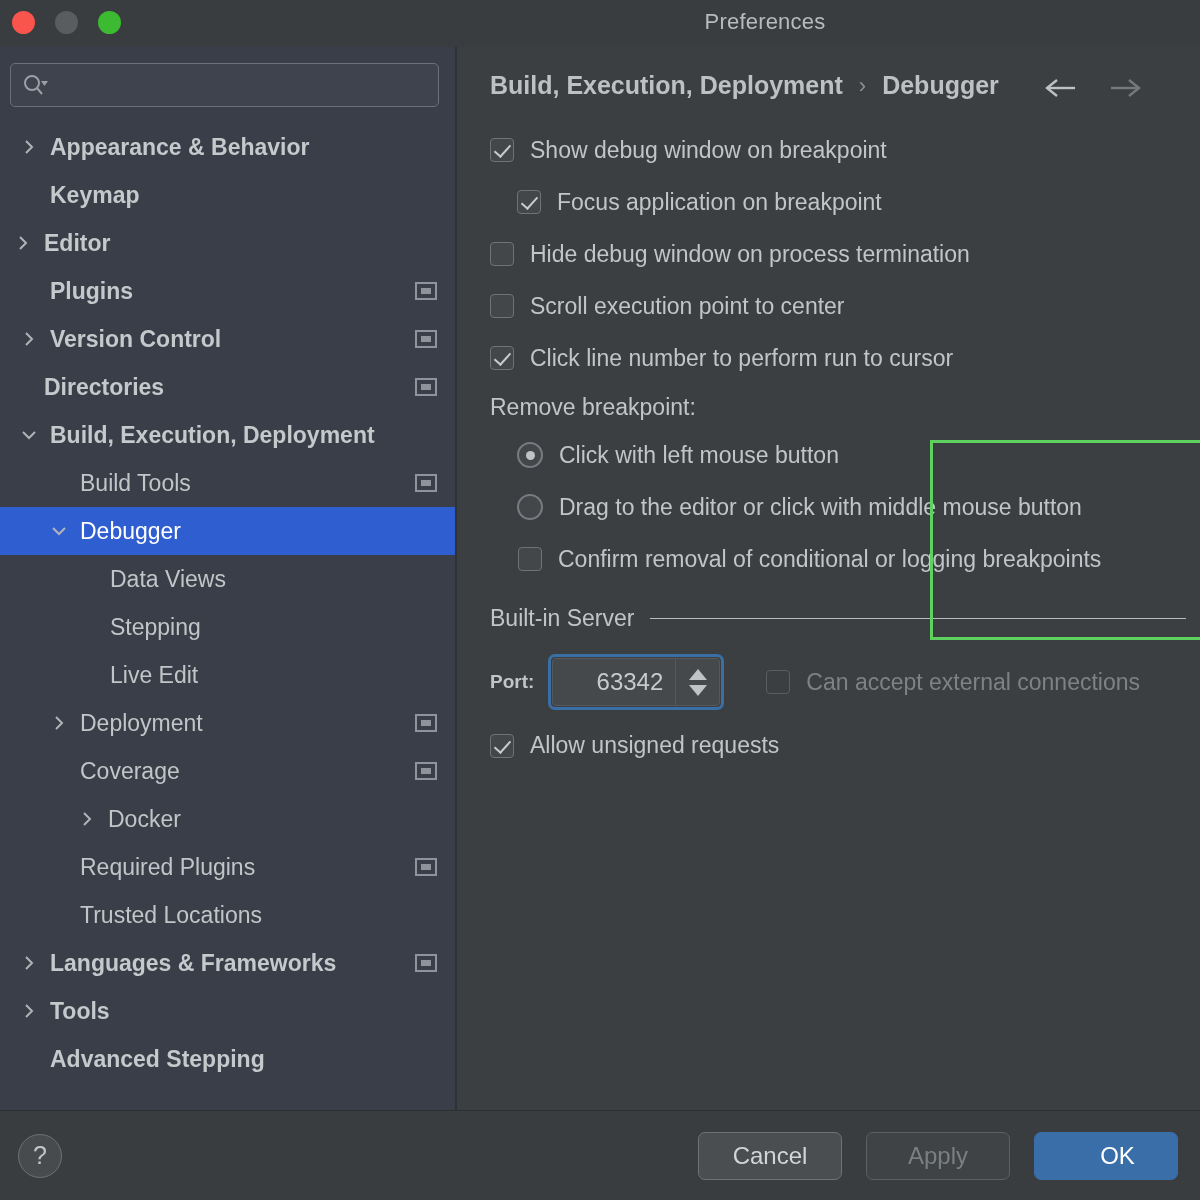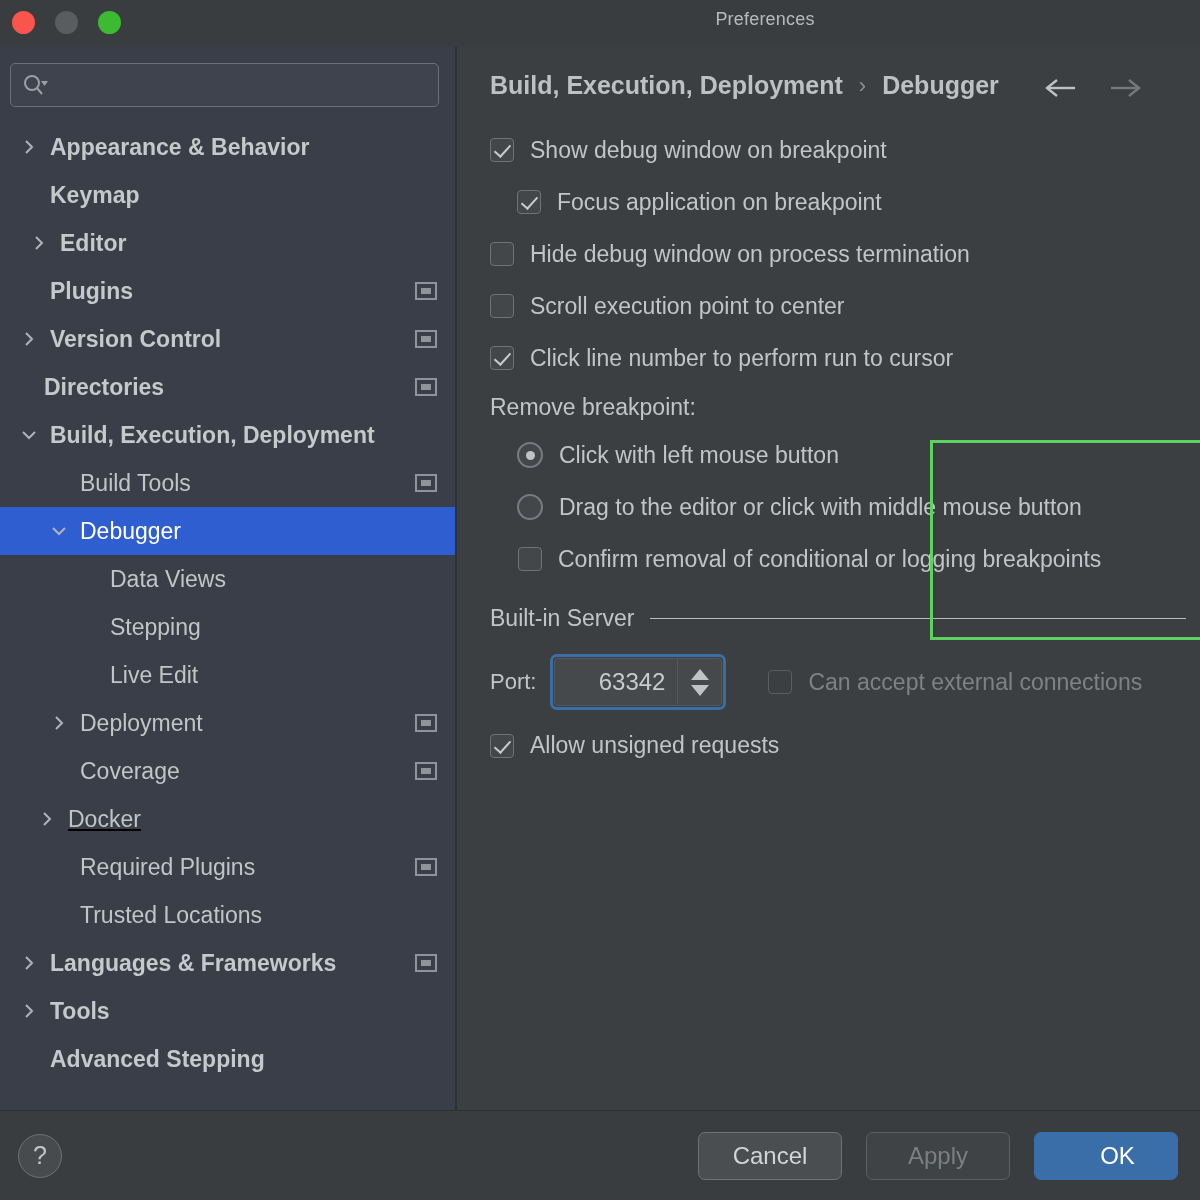--- a/index.html
+++ b/index.html
@@ -20,21 +20,21 @@
   }
   .traffic { position: absolute; left: 12px; top: 11px; display: flex; gap: 20px; }
   .light { width: 23px; height: 23px; border-radius: 50%; }
   .light.red { background: #f9554d; }
   .light.yellow { background: #5a5d5f; }
   .light.green { background: #3cbb32; }
 
   .win-title {
     position: absolute; left: 0; right: 0; top: 9px;
     text-align: center;
-    font-size: 18px; color: #b8bbbd;
+    font-size: 22px; color: #b8bbbd;
     letter-spacing: .2px;
     padding-left: 330px;
   }
 
   
   .body-split { flex: 1 1 auto; display: flex; min-height: 0; }
 
   
   .sidebar {
     width: 457px; flex: 0 0 457px;
@@ -132,21 +132,21 @@
   .group-caption { font-size: 23px; color: #c2c5c8; margin-bottom: 8px; }
   .remove-items { padding-left: 27px; }
 
   
   .server-section { padding: 20px 0 0 33px; }
   .sec-header { display: flex; align-items: center; padding-right: 14px; }
   .sec-title { font-size: 23px; color: #c2c5c8; white-space: nowrap; }
   .sec-line { flex: 1; height: 1px; background: #b9bcbe; margin-left: 16px; }
 
   .port-row { display: flex; align-items: center; margin-top: 22px; }
-  .port-label { font-size: 22px; color: #c2c5c8; margin-right: 14px; }
+  .port-label { font-size: 19px; color: #c2c5c8; margin-right: 14px; font-weight: bold; }
   .spinner-outer {
     border: 3px solid #3a6fa5; border-radius: 7px;
     padding: 1px; background: #3c3f41;
   }
   .spinner {
     display: flex; align-items: stretch;
     border: 1px solid #55595c; border-radius: 4px;
     overflow: hidden; background: #45494c;
     height: 48px;
   }
@@ -225,21 +225,21 @@
               <svg width="20" height="20" viewBox="0 0 20 20">
                 <polyline points="7,4 13,10 7,16" fill="none" stroke="#b0b4b8" stroke-width="2"></polyline>
               </svg>
             </span>
             <span class="label" style="margin-left: 10px;">Appearance &amp; Behavior</span>
           </div>
           <div class="row bold" style="padding-left: 18px;">
             <span class="arrow"></span>
             <span class="label" style="margin-left: 10px;">Keymap</span>
           </div>
-          <div class="row bold" style="padding-left: 28px;">
+          <div class="row bold" style="padding-left: 12px;">
             <span class="arrow">
               <svg width="20" height="20" viewBox="0 0 20 20">
                 <polyline points="7,4 13,10 7,16" fill="none" stroke="#b0b4b8" stroke-width="2"></polyline>
               </svg>
             </span>
             <span class="label" style="margin-left: 10px;">Editor</span>
           </div>
           <div class="row bold" style="padding-left: 18px;">
             <span class="arrow"></span>
             <span class="label" style="margin-left: 10px;">Plugins</span>
@@ -329,21 +329,21 @@
           <div class="row" style="padding-left: 48px;">
             <span class="arrow"></span>
             <span class="label" style="margin-left: 10px;">Coverage</span>
             <span class="badge-icon">
               <svg width="22" height="18" viewBox="0 0 22 18">
                 <rect x="1" y="1" width="20" height="16" fill="none" stroke="#8d949c" stroke-width="2"></rect>
                 <rect x="6" y="6" width="10" height="6" fill="#8d949c"></rect>
               </svg>
             </span>
           </div>
-          <div class="row" style="padding-left: 36px; text-decoration: underline;">
+          <div class="row" style="padding-left: 76px;">
             <span class="arrow">
               <svg width="20" height="20" viewBox="0 0 20 20">
                 <polyline points="7,4 13,10 7,16" fill="none" stroke="#b0b4b8" stroke-width="2"></polyline>
               </svg>
             </span>
             <span class="label" style="margin-left: 10px;">Docker</span>
           </div>
           <div class="row" style="padding-left: 48px;">
             <span class="arrow"></span>
             <span class="label" style="margin-left: 10px;">Required Plugins</span>

